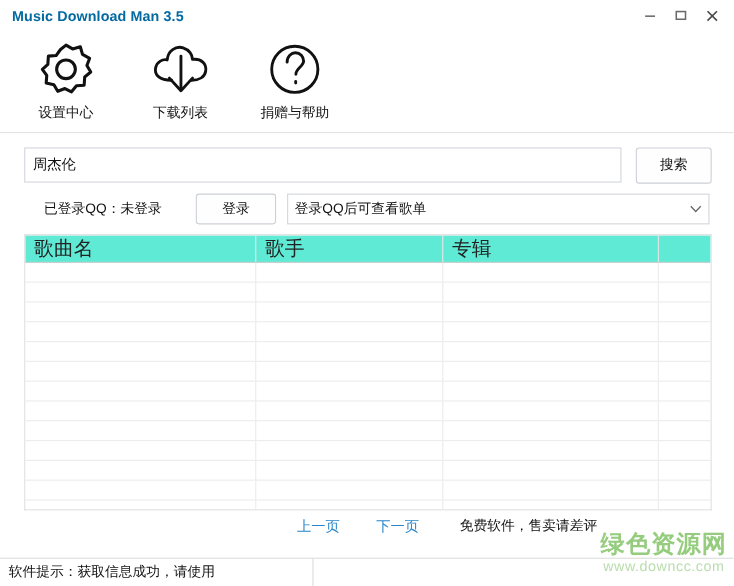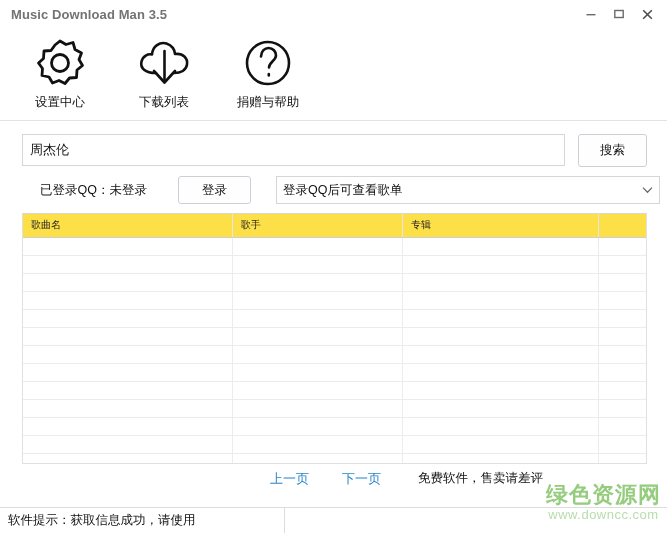--- a/index.html
+++ b/index.html
@@ -21,21 +21,21 @@
   .titlebar {
     height: 28px;
     background: #ffffff;
     display: flex;
     align-items: center;
     position: relative;
   }
   .title-text {
     font-size: 13px;
     font-weight: bold;
-    color: #737373;
+    color: #0369a1;
     margin-left: 11px;
     letter-spacing: .1px;
   }
   .win-controls {
     position: absolute;
     right: 6px;
     top: 0;
     height: 28px;
     display: flex;
     align-items: center;
@@ -144,21 +144,21 @@
     border: 1px solid #ccd0d6;
     border-radius: 3px;
     background: #fefefe;
     font-size: 12.5px;
     font-family: "Liberation Sans", "DejaVu Sans", sans-serif;
     color: #111;
     cursor: pointer;
   }
   .playlist-select {
     position: absolute;
-    left: 254px;
+    left: 239px;
     top: 0;
     width: 384px;
     height: 28px;
     box-sizing: border-box;
     border: 1px solid #d3d6db;
     background: #fff;
     display: flex;
     align-items: center;
     padding: 0 6px;
     cursor: pointer;
@@ -189,26 +189,26 @@
   }
   table.grid {
     width: 100%;
     border-collapse: collapse;
     table-layout: fixed;
   }
   table.grid th {
     height: 23px;
     text-align: left;
     font-weight: normal;
-    font-size: 10px;
+    font-size: 18px;
     color: #222;
     padding: 0 0 0 8px;
     border-bottom: 1px solid #cfcfcf;
     border-right: 1px solid #e6e6e6;
-    background: #fde047;
+    background: #5eead4;
     box-sizing: border-box;
   }
   table.grid th:last-child { border-right: none; }
   table.grid td {
     height: 18px;
     border-bottom: 1px solid #ececec;
     border-right: 1px solid #ececec;
     padding: 0 0 0 8px;
     font-size: 12px;
     color: #222;

